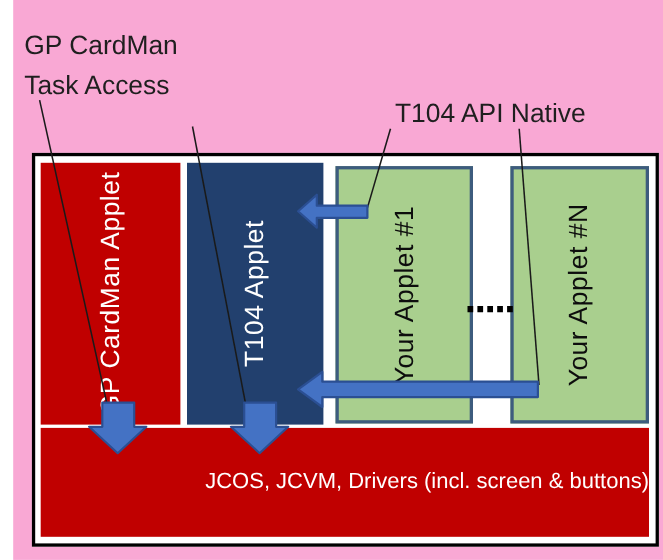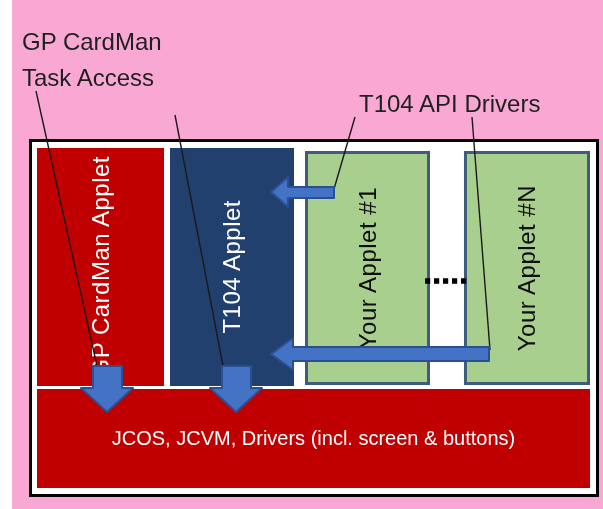--- a/index.html
+++ b/index.html
@@ -65,39 +65,40 @@
   }
   .box-greenN {
     left: 452px; top: 151px; width: 126px; height: 234px;
     background: #A9CF8E; color: #0d0d0d;
     border: 3px solid #3D5C7E;
   }
   .box-jcos {
     left: 25px; top: 389px; width: 553px; height: 99px;
     background: #C00000; color: #ffffff;
     font-size: 20px;
+    justify-content: flex-end;
   }
   .overlay-svg {
     position: absolute;
     left: 0; top: 0;
     width: 603px; height: 509px;
     z-index: 4;
     pointer-events: none;
   }
 </style>
 </head>
 <body>
 
 <div class="canvas">
 
   <div class="callout" style="left:10px; top:24px;">GP CardMan
 Task Access</div>
 
 
-  <div class="callout" style="left:347px; top:86px;">T104 API Drivers</div>
+  <div class="callout" style="left:347px; top:86px;">T104 API Native</div>
 
   <div class="frame"></div>
 
   <div class="box box-gp">
     <span class="vtext">GP CardMan Applet</span>
   </div>
 
   <div class="box box-t104">
     <span class="vtext">T104 Applet</span>
   </div>

